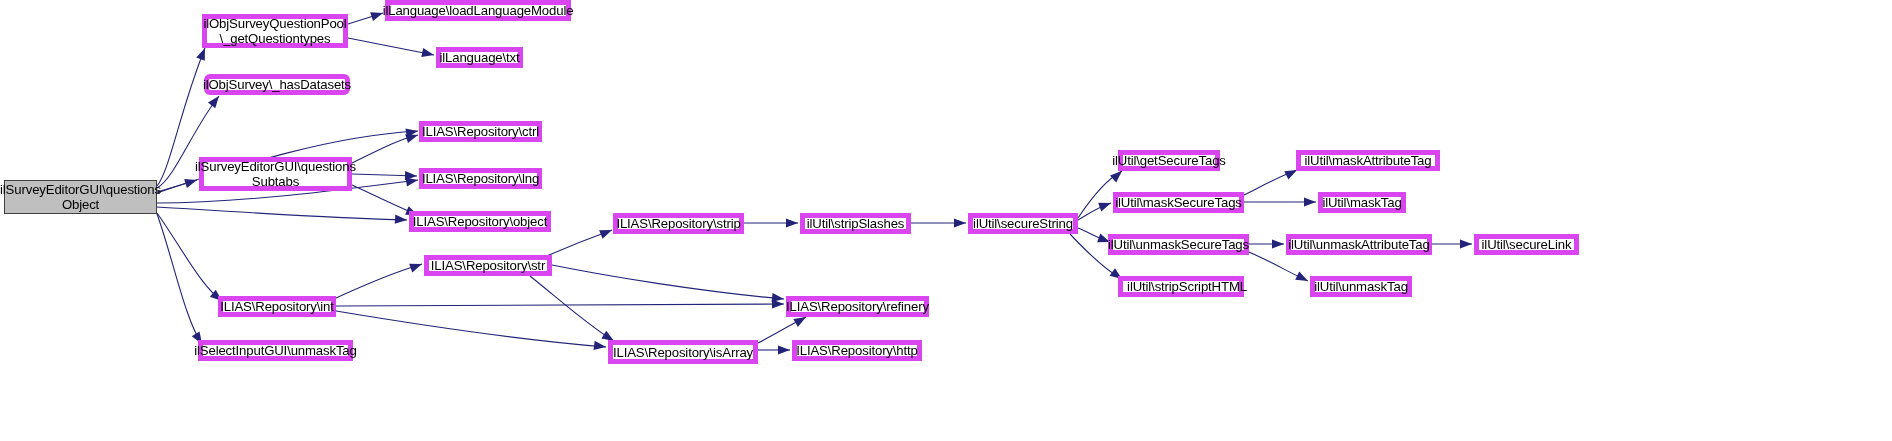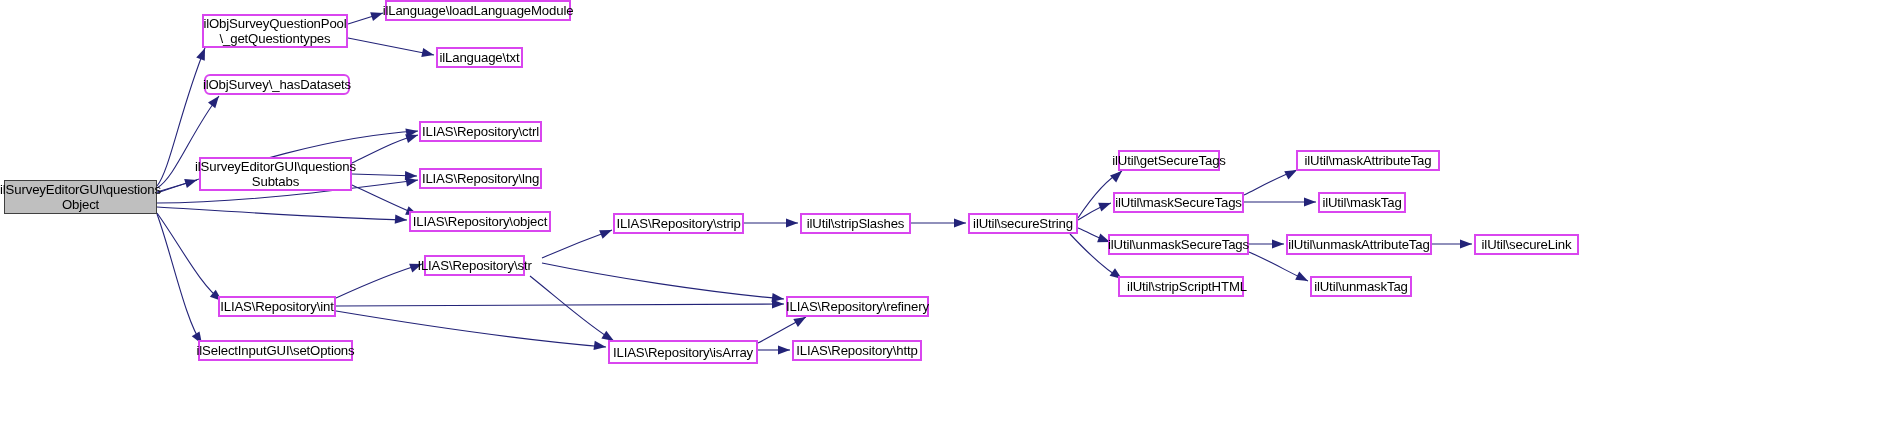--- a/index.html
+++ b/index.html
@@ -20,21 +20,21 @@
   #graph-svg {
     position: absolute;
     top: 0;
     left: 0;
     width: 1892px;
     height: 441px;
   }
   .node-box {
     position: absolute;
     box-sizing: border-box;
-    border: 2px solid #d946ef;
+    border: 5px solid #d946ef;
     background: #ffffff;
     color: #000000;
     font-family: "Liberation Sans", sans-serif;
     font-size: 13.2px;
     line-height: 15px;
     display: flex;
     align-items: center;
     justify-content: center;
     text-align: center;
     white-space: pre;
@@ -126,27 +126,27 @@
     </svg>
   <div id="nodes-layer">
       <div class="node-box root" style="left: 4px; top: 180px; width: 153px; height: 34px;"><span>ilSurveyEditorGUI\questions
 Object</span></div>
       <div class="node-box" style="left: 202px; top: 14px; width: 146px; height: 34px;"><span>ilObjSurveyQuestionPool
 \_getQuestiontypes</span></div>
       <div class="node-box" style="left: 204px; top: 74px; width: 146px; height: 21px; border-radius: 6px;"><span>ilObjSurvey\_hasDatasets</span></div>
       <div class="node-box" style="left: 199px; top: 157px; width: 153px; height: 34px;"><span>ilSurveyEditorGUI\questions
 Subtabs</span></div>
       <div class="node-box" style="left: 218px; top: 296px; width: 118px; height: 21px;"><span>ILIAS\Repository\int</span></div>
-      <div class="node-box" style="left: 198px; top: 340px; width: 155px; height: 21px;"><span>ilSelectInputGUI\setOptions</span></div>
+      <div class="node-box" style="left: 198px; top: 340px; width: 155px; height: 21px;"><span>ilSelectInputGUI\unmaskTag</span></div>
       <div class="node-box" style="left: 385px; top: 0px; width: 186px; height: 21px;"><span>ilLanguage\loadLanguageModule</span></div>
       <div class="node-box" style="left: 436px; top: 47px; width: 87px; height: 21px;"><span>ilLanguage\txt</span></div>
       <div class="node-box" style="left: 419px; top: 121px; width: 123px; height: 21px;"><span>ILIAS\Repository\ctrl</span></div>
       <div class="node-box" style="left: 419px; top: 168px; width: 123px; height: 21px;"><span>ILIAS\Repository\lng</span></div>
       <div class="node-box" style="left: 409px; top: 211px; width: 142px; height: 21px;"><span>ILIAS\Repository\object</span></div>
-      <div class="node-box" style="left: 424px; top: 255px; width: 101px; height: 21px;"><span>ILIAS\Repository\str</span></div>
+      <div class="node-box" style="left: 424px; top: 255px; width: 128px; height: 21px;"><span>ILIAS\Repository\str</span></div>
       <div class="node-box" style="left: 613px; top: 213px; width: 131px; height: 21px;"><span>ILIAS\Repository\strip</span></div>
       <div class="node-box" style="left: 608px; top: 340px; width: 150px; height: 24px;"><span>ILIAS\Repository\isArray</span></div>
       <div class="node-box" style="left: 800px; top: 213px; width: 111px; height: 21px;"><span>ilUtil\stripSlashes</span></div>
       <div class="node-box" style="left: 786px; top: 296px; width: 143px; height: 21px;"><span>ILIAS\Repository\refinery</span></div>
       <div class="node-box" style="left: 792px; top: 340px; width: 130px; height: 21px;"><span>ILIAS\Repository\http</span></div>
       <div class="node-box" style="left: 968px; top: 213px; width: 110px; height: 21px;"><span>ilUtil\secureString</span></div>
       <div class="node-box" style="left: 1118px; top: 150px; width: 102px; height: 21px;"><span>ilUtil\getSecureTags</span></div>
       <div class="node-box" style="left: 1113px; top: 192px; width: 131px; height: 21px;"><span>ilUtil\maskSecureTags</span></div>
       <div class="node-box" style="left: 1108px; top: 234px; width: 141px; height: 21px;"><span>ilUtil\unmaskSecureTags</span></div>
       <div class="node-box" style="left: 1118px; top: 276px; width: 126px; height: 21px; padding-left: 12px;"><span>ilUtil\stripScriptHTML</span></div>

